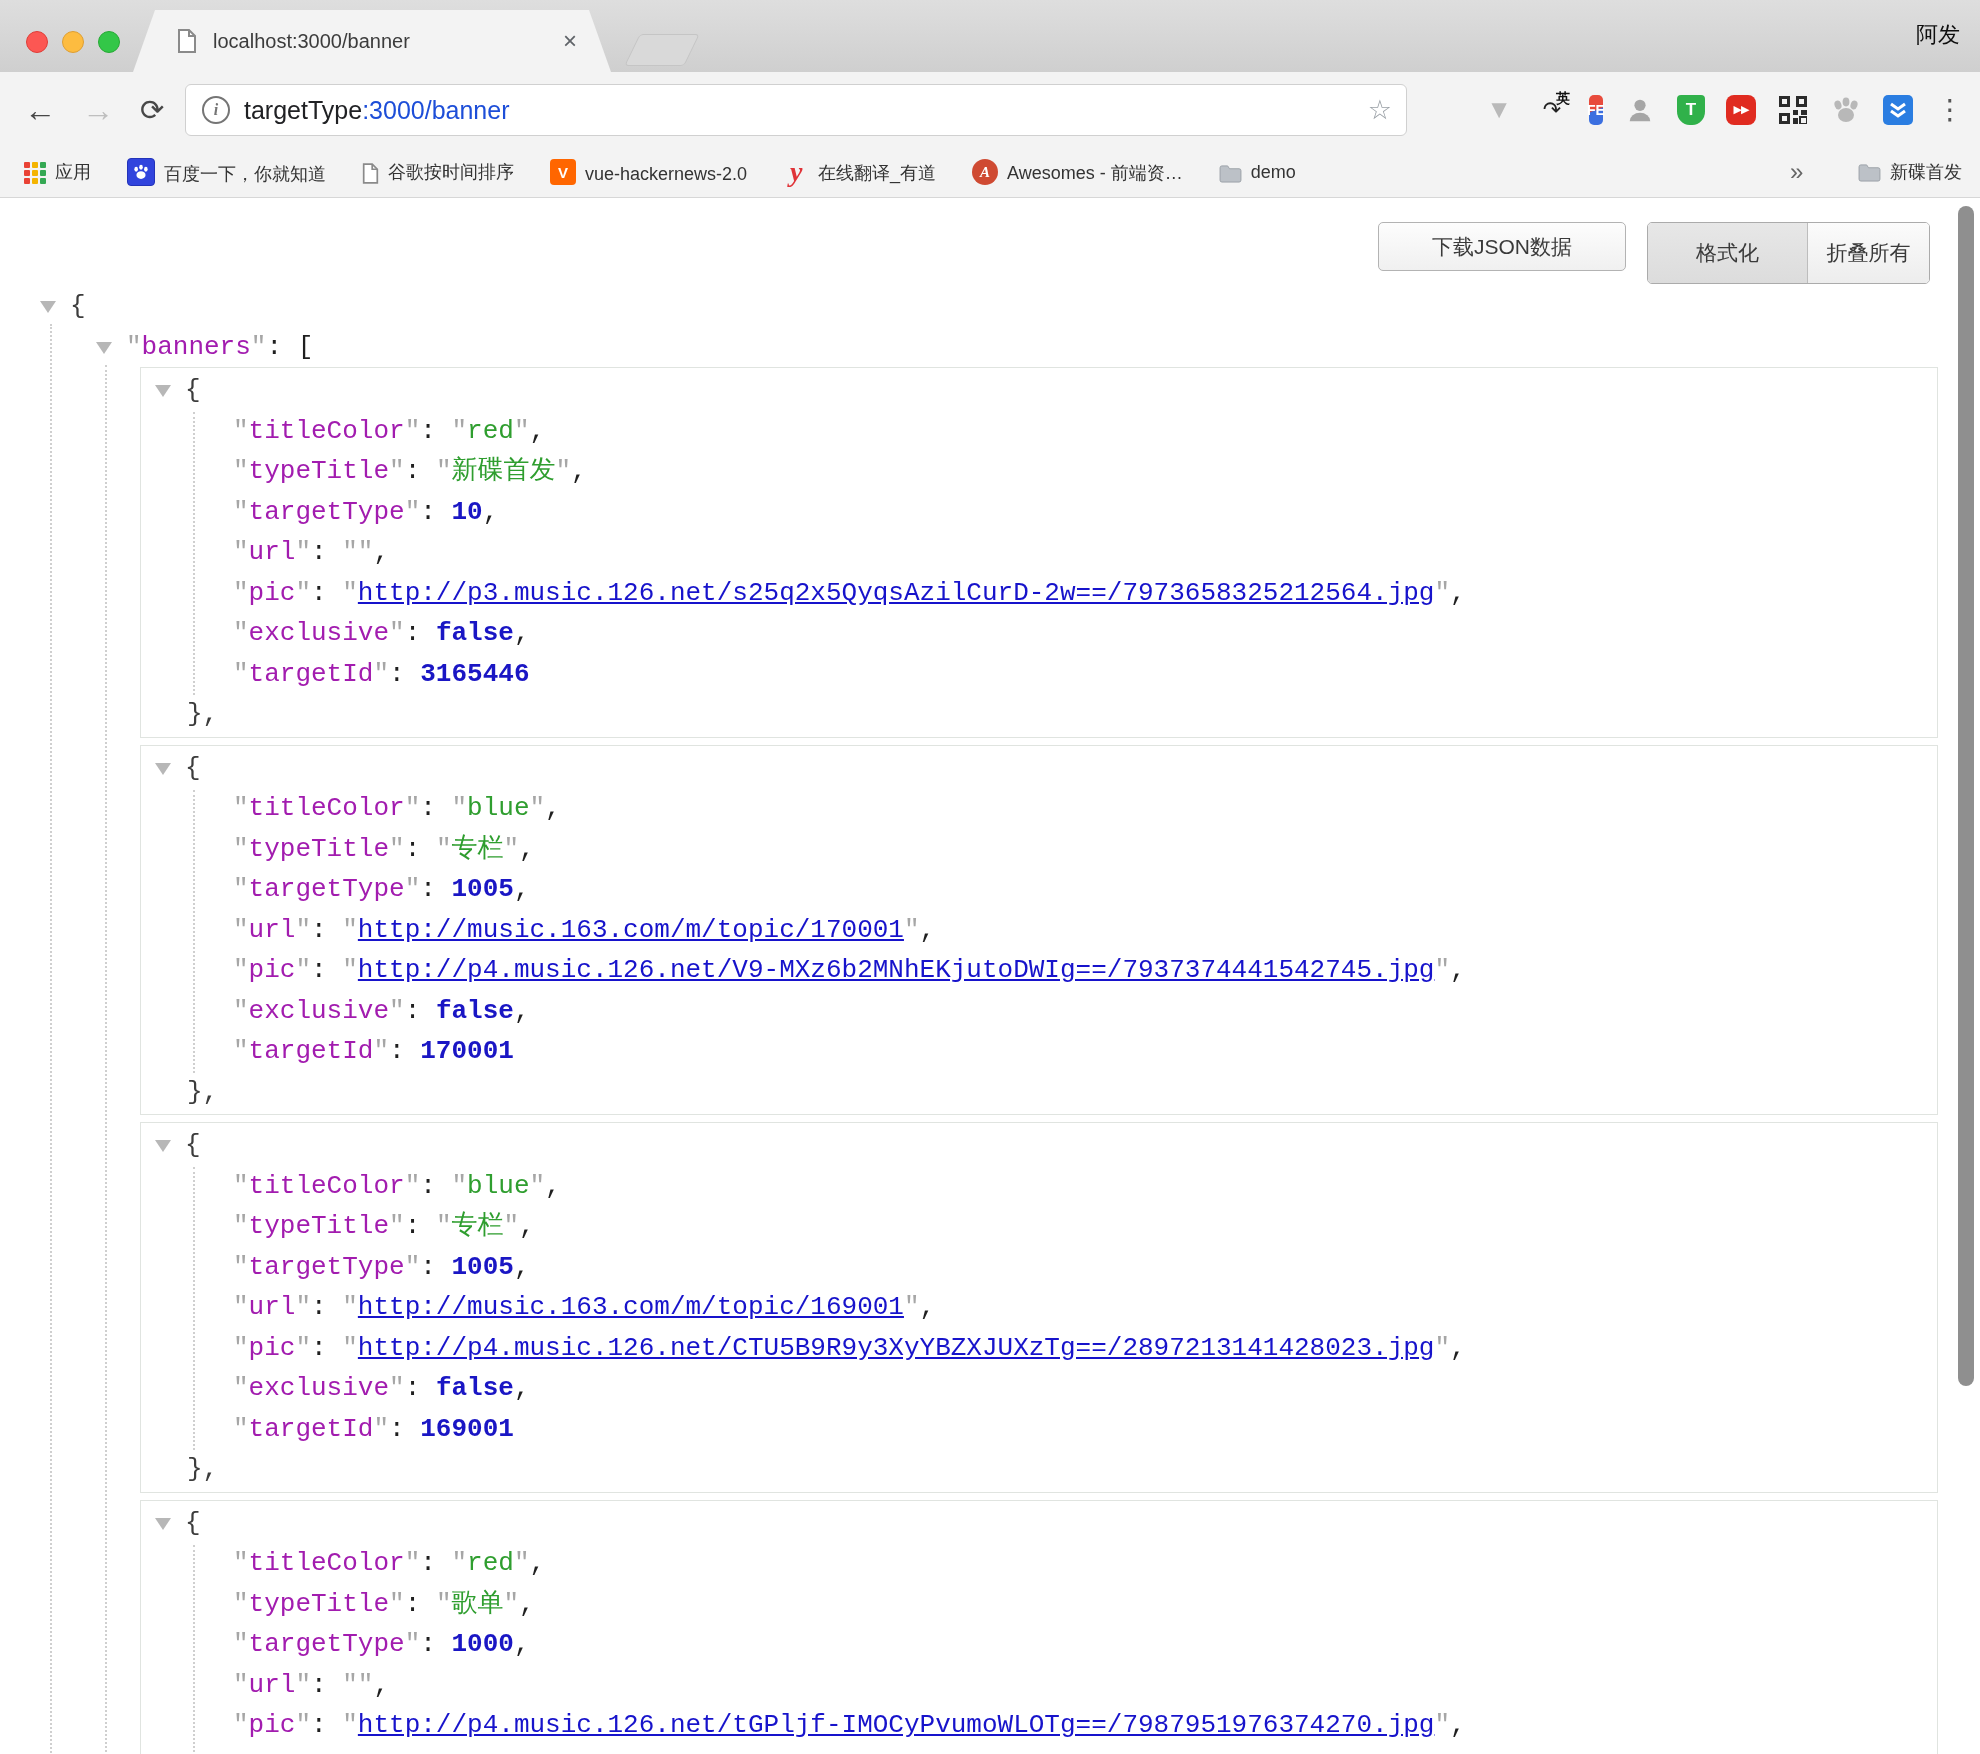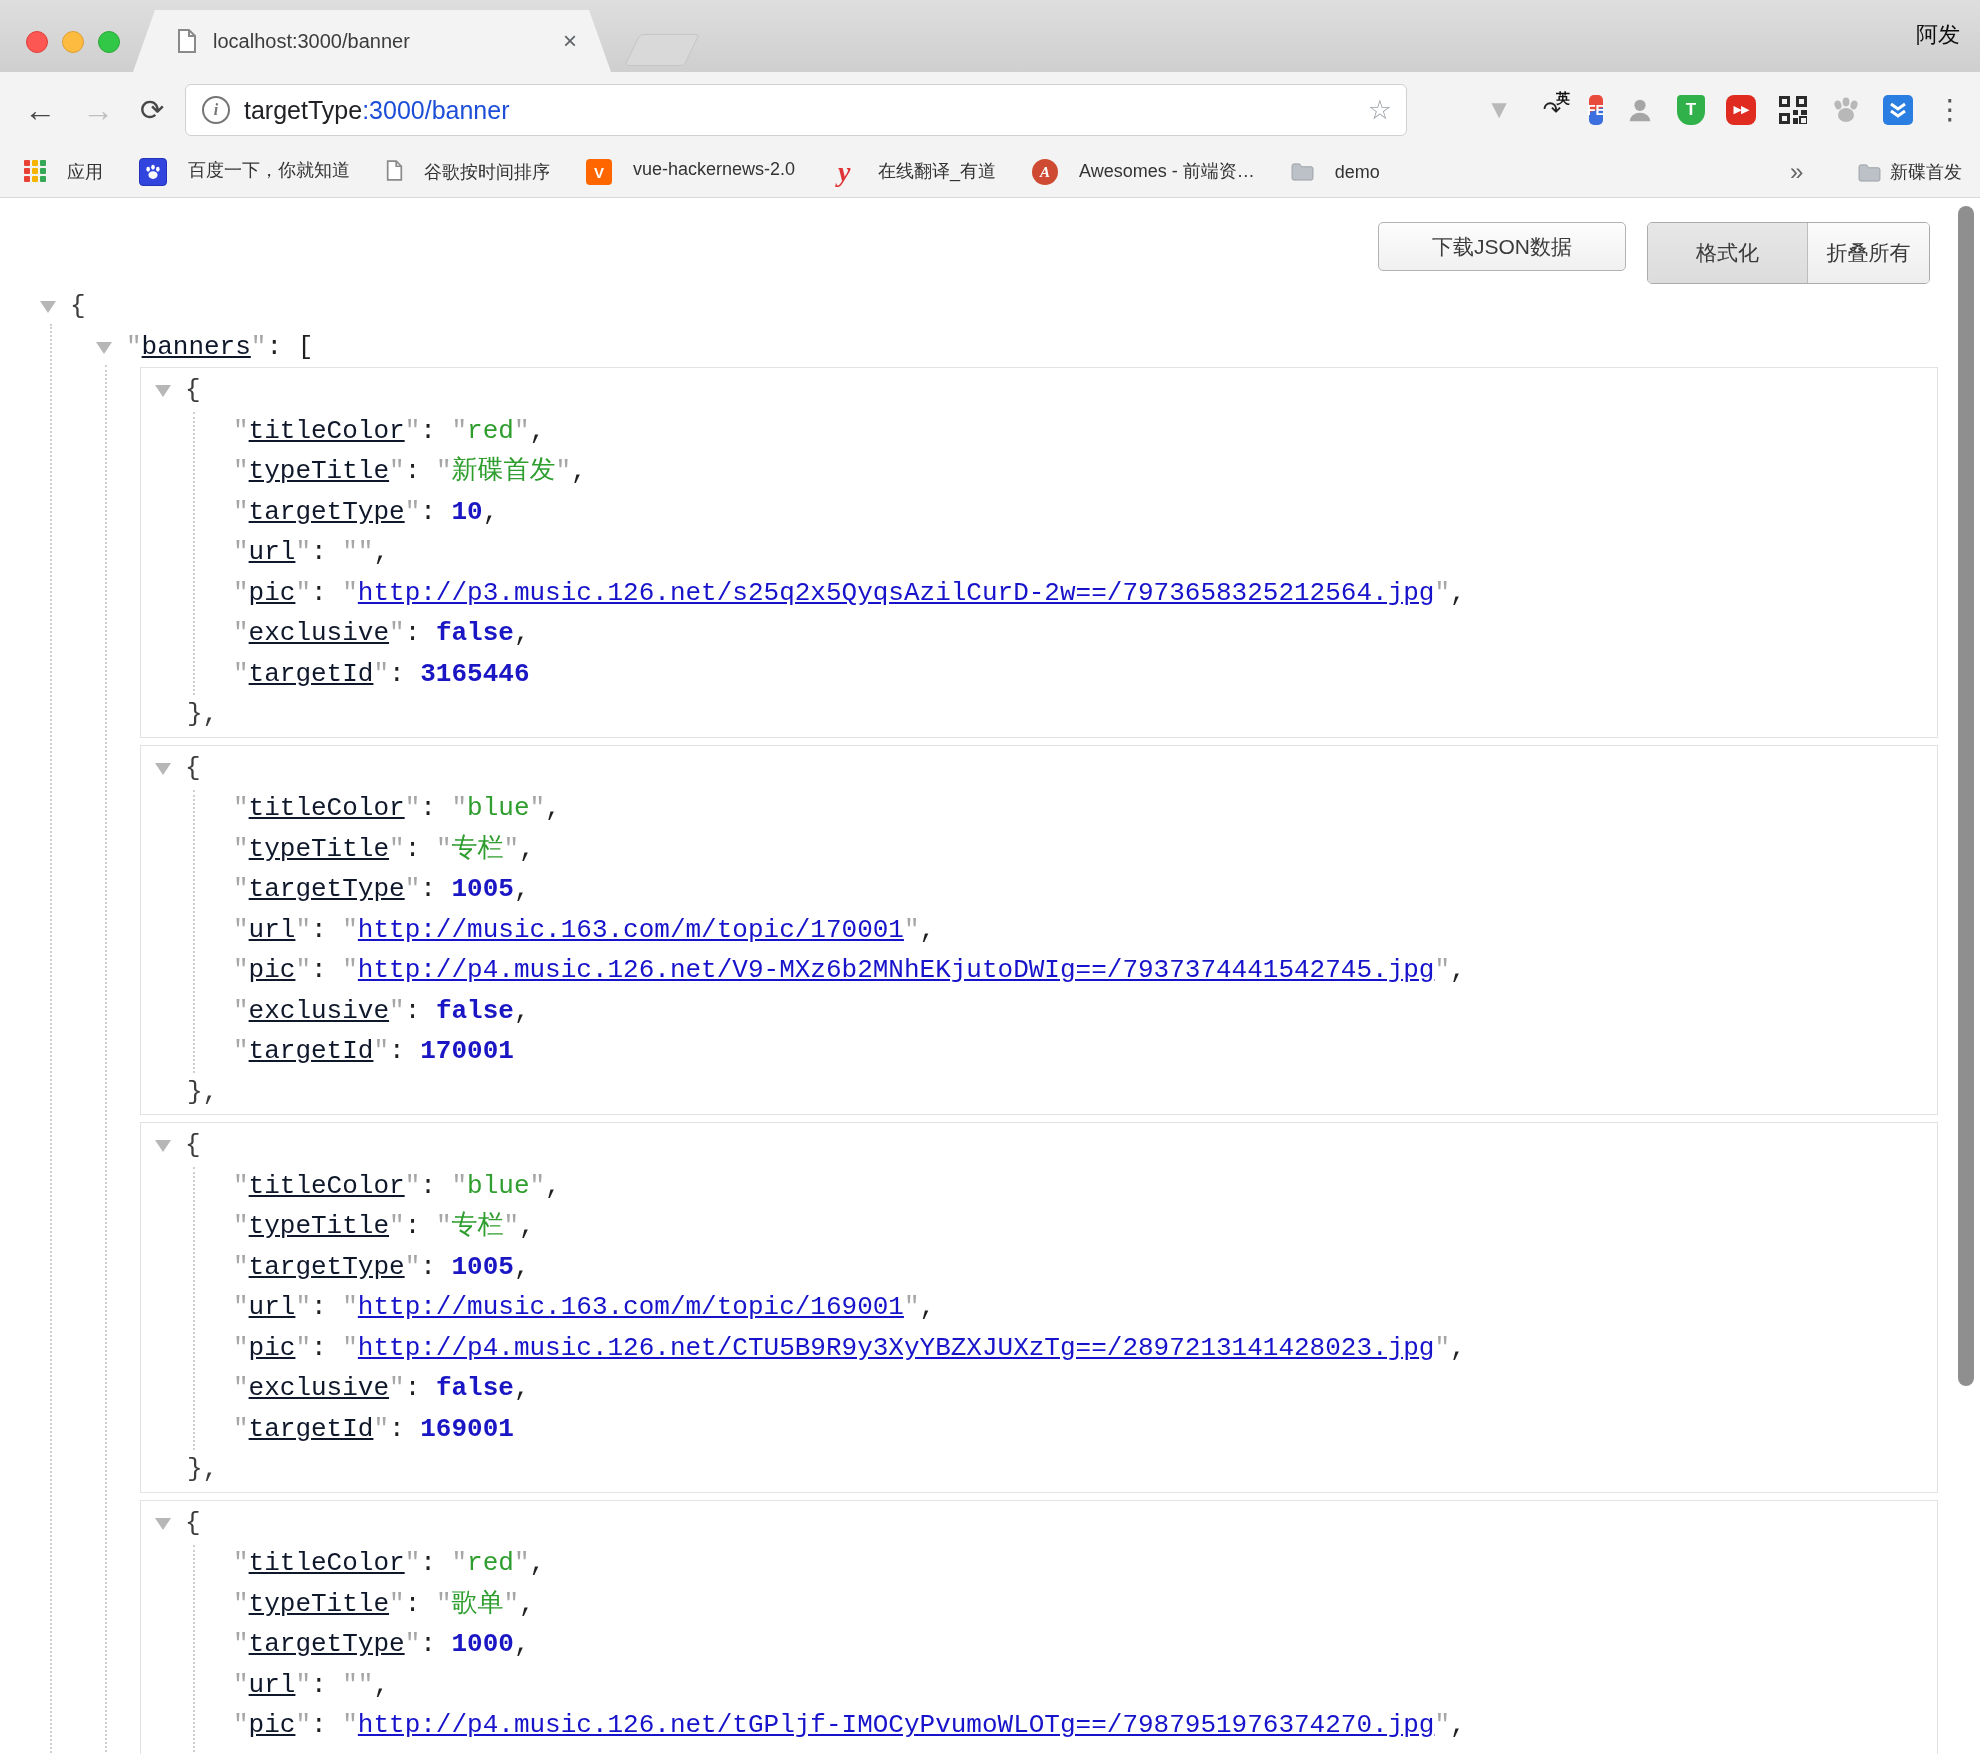--- a/index.html
+++ b/index.html
@@ -48,21 +48,21 @@
   .tile{border-radius:5px;color:#fff;font-weight:bold;display:flex;align-items:center;justify-content:center;}
   .ext-fe{width:14px;height:30px;background:linear-gradient(160deg,#e84b3c 48%,#3b6fe0 52%);font-size:14px;}
   .ext-shield{width:28px;height:30px;background:#30b14a;border-radius:4px 4px 45% 45%;font-size:17px;}
   .ext-play{width:30px;height:30px;background:#e02b20;border-radius:8px;font-size:11px;letter-spacing:-1px;}
   .ext-blue{width:30px;height:30px;background:#2a7de1;}
   .ext-menu{font-size:28px;color:#555;}
   
   .bookmarks{position:absolute;top:147px;left:0;right:0;height:50px;background:#f3f3f3;
     border-bottom:1px solid #d7d7d7;display:flex;align-items:center;padding-left:24px;gap:36px;
     font-size:18px;color:#333;}
-  .bm{display:flex;align-items:flex-start;gap:21px;white-space:nowrap;}
+  .bm{display:flex;align-items:flex-end;gap:9px;white-space:nowrap;}
   .apps-grid{display:grid;grid-template-columns:repeat(3,6px);grid-template-rows:repeat(3,6px);gap:2px;}
   .apps-grid i{display:block;border-radius:1px;}
   .bm-tile{width:26px;height:26px;border-radius:4px;color:#fff;font-weight:bold;font-size:15px;
     display:flex;align-items:center;justify-content:center;}
   .t-baidu{background:#3144dd;border:1px solid #2333b9;}
   .t-vue{background:#f60;}
   .t-awe{background:#cf4a32;border-radius:50%;font-family:"Liberation Serif",serif;font-style:italic;}
   .t-ydao{background:transparent;color:#e03338;font-family:"Liberation Serif",serif;
     font-weight:bold;font-style:italic;font-size:28px;}
   .bm-chevron{position:absolute;left:1790px;font-size:24px;color:#666;}
@@ -89,21 +89,21 @@
   .brace{color:#3c3c3c;}
   .guide{position:absolute;border-left:2px dotted #cfcfcf;}
   .guide-root{left:50px;top:126px;bottom:0;}
   .guide-banners{left:105px;top:167px;bottom:0;}
   .obox{margin:0 42px 7px 140px;border:1px solid #e0e4e0;padding:2px 0;position:relative;}
   .obox .open-line{padding-left:14px;}
   .obox .kv{padding-left:92px;}
   .obox .close-line{padding-left:46px;}
   .obj-guide{left:52px;top:44px;height:283px;}
   .q{color:#a6a6a6;}
-  .k{color:#0f172a;text-decoration:underline;}
+  .k{color:#a21caf;}
   .pc{color:#1f1f1f;}
   .s{color:#2f9e2f;}
   .n{color:#1a16c4;font-weight:bold;}
   a.l{color:#1713cb;text-decoration:underline;}
   svg{display:block;}
 </style>
 </head>
 <body>
 
 <div class="titlebar">

